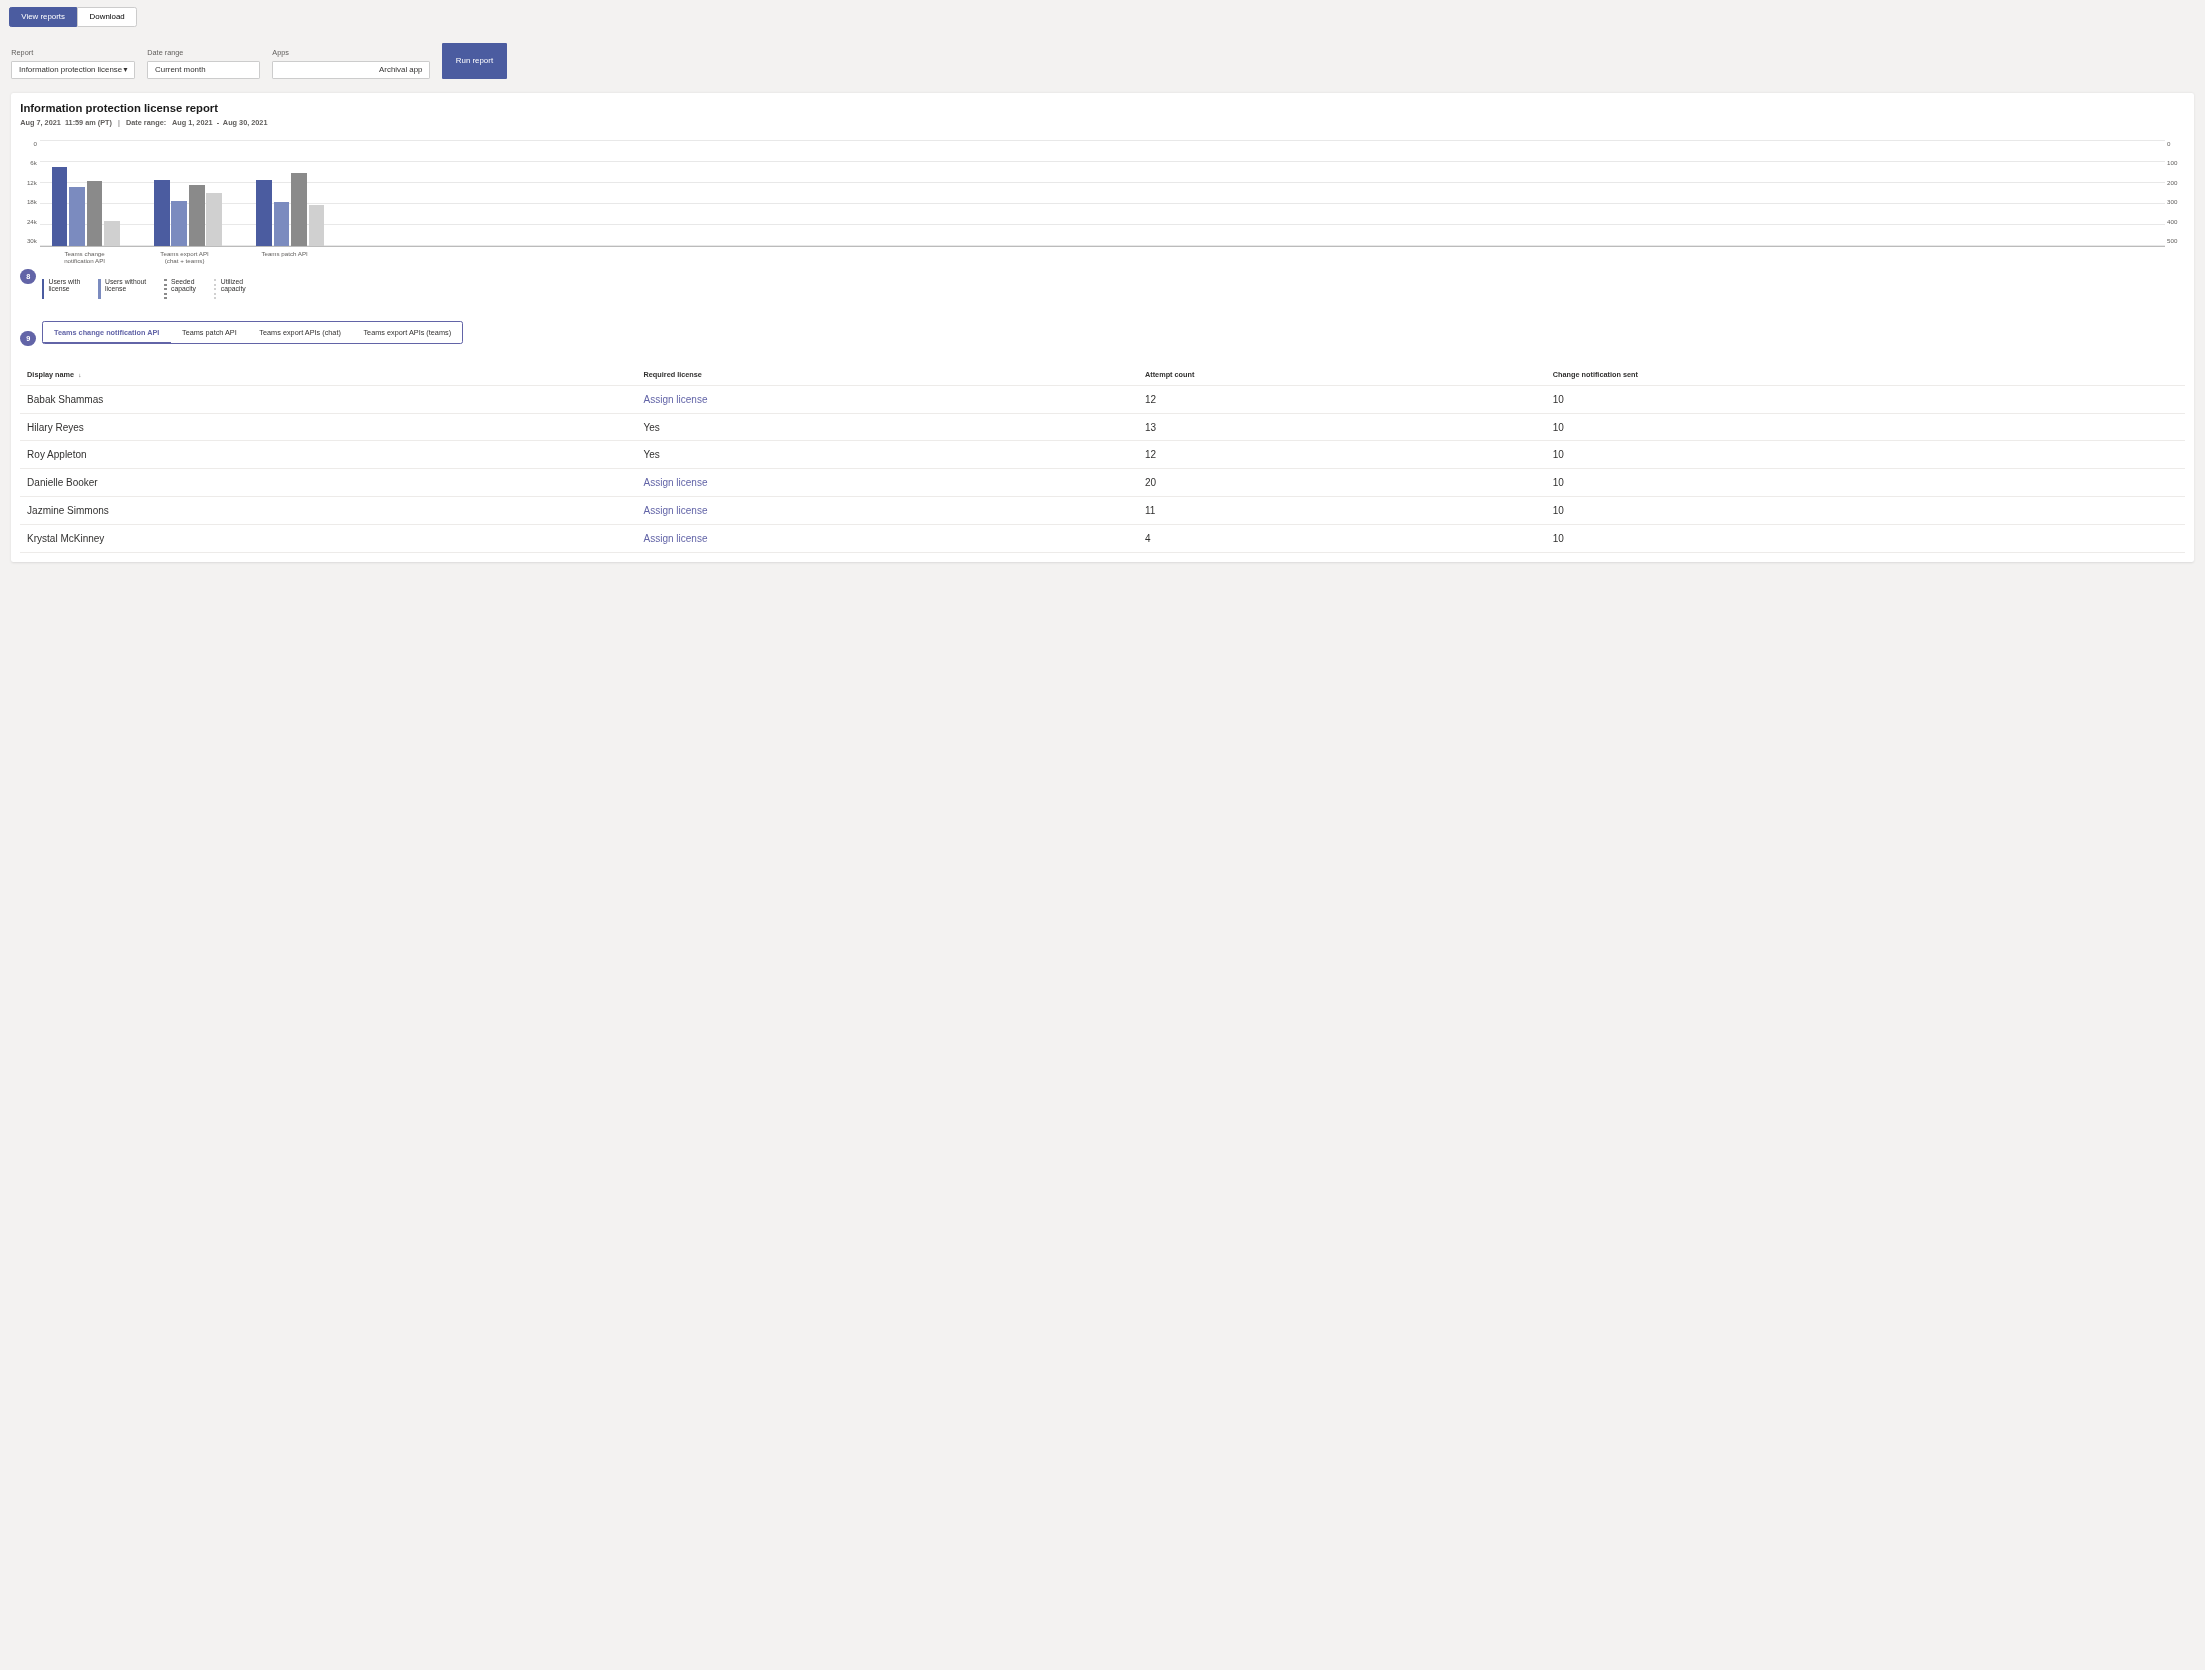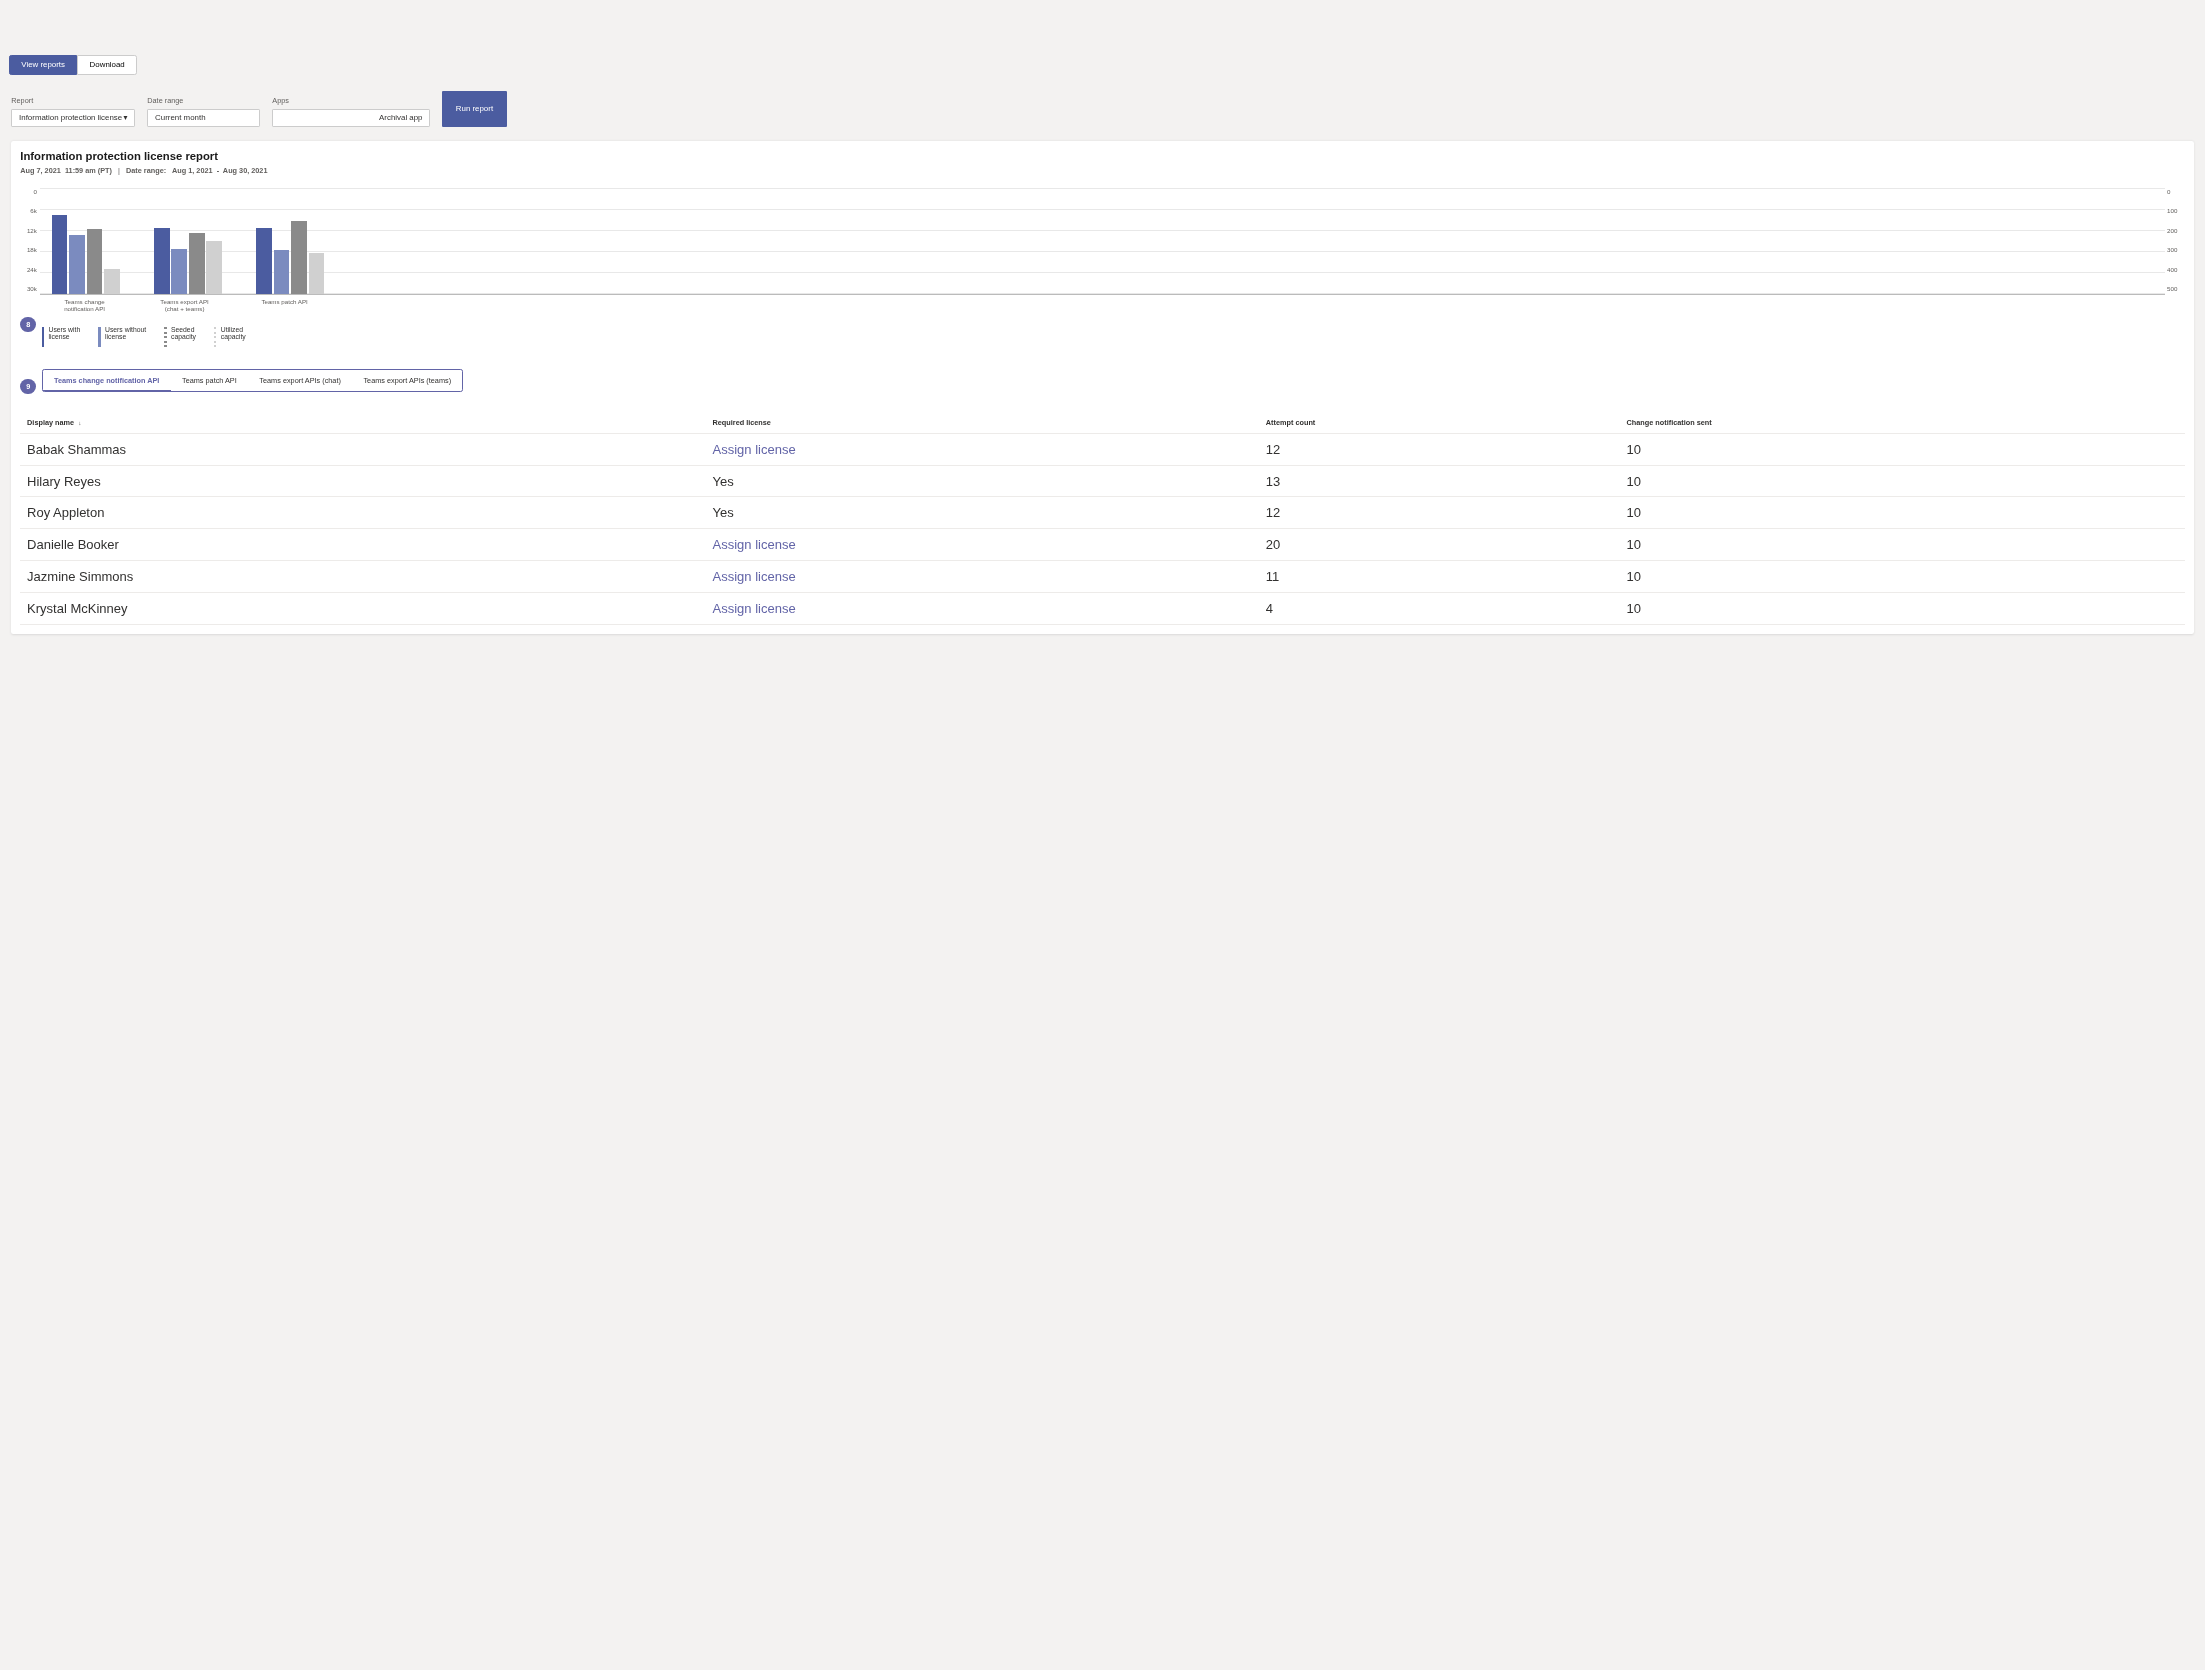--- a/index.html
+++ b/index.html
@@ -8,21 +8,20 @@
       background: #f3f2f1;
       font-size: 7.9px;
       color: #323130;
     }
 
     .top-bar {
       display: flex;
       gap: 0;
       padding: 6.8px 9px;
       background: #f3f2f1;
-      margin-top: 48px;
     }
 
     .top-btn {
       padding: 4.5px 11.3px;
       border: 0.6px solid #ccc;
       cursor: pointer;
       font-size: 7.9px;
       background: white;
     }
 
@@ -231,21 +230,21 @@
       text-align: left;
       padding: 5.6px 6.8px;
       font-size: 7.3px;
       color: #323130;
       font-weight: 600;
       border-bottom: 0.6px solid #edebe9;
     }
 
     .data-table td {
       padding: 7.9px 6.8px;
-      font-size: 13px;
+      font-size: 10px;
       color: #323130;
       border-bottom: 0.6px solid #edebe9;
     }
 
     .sort-icon {
       font-size: 5.6px;
       margin-left: 2.3px;
     }
 
     .assign-link {

